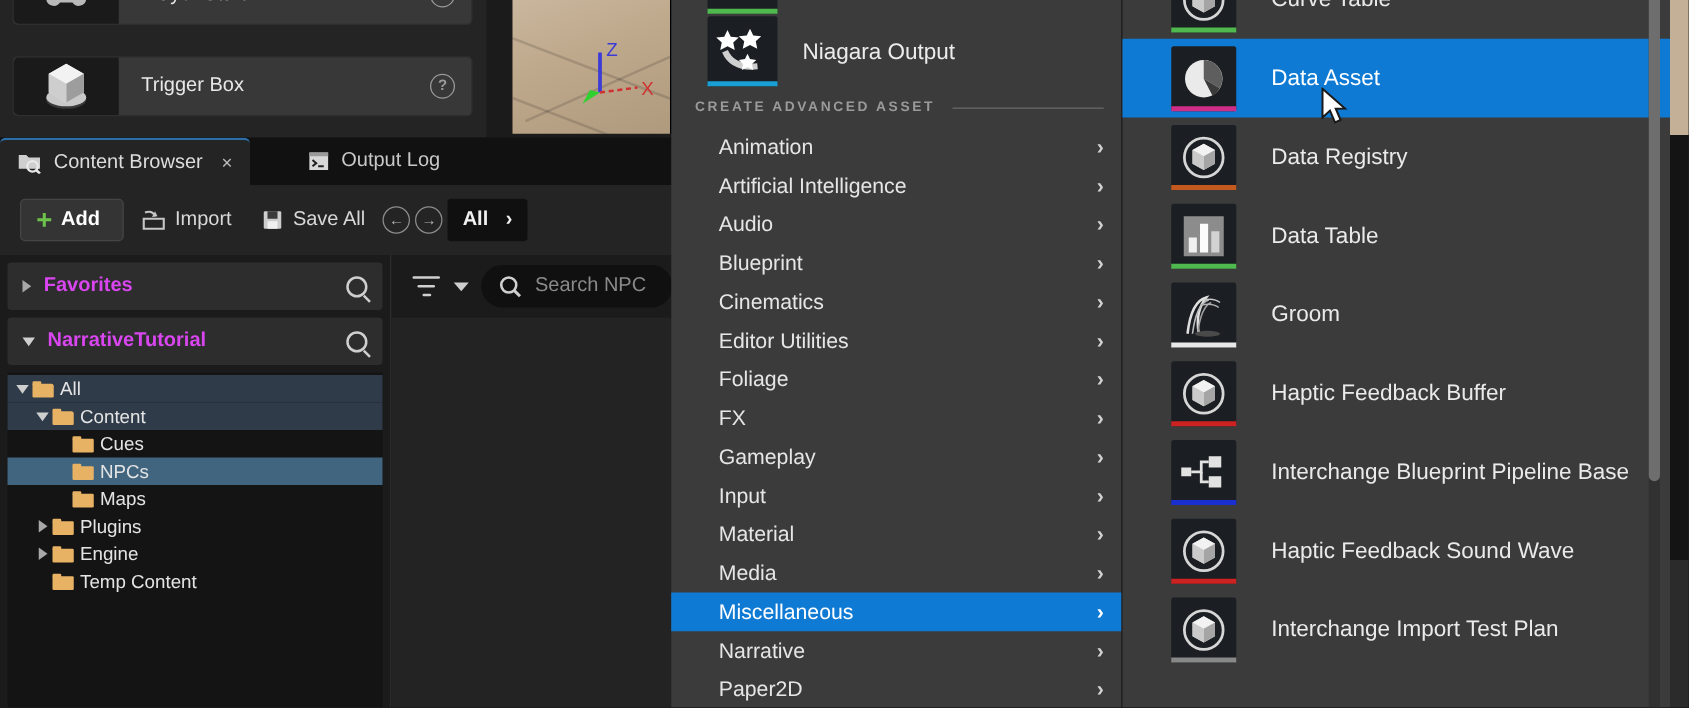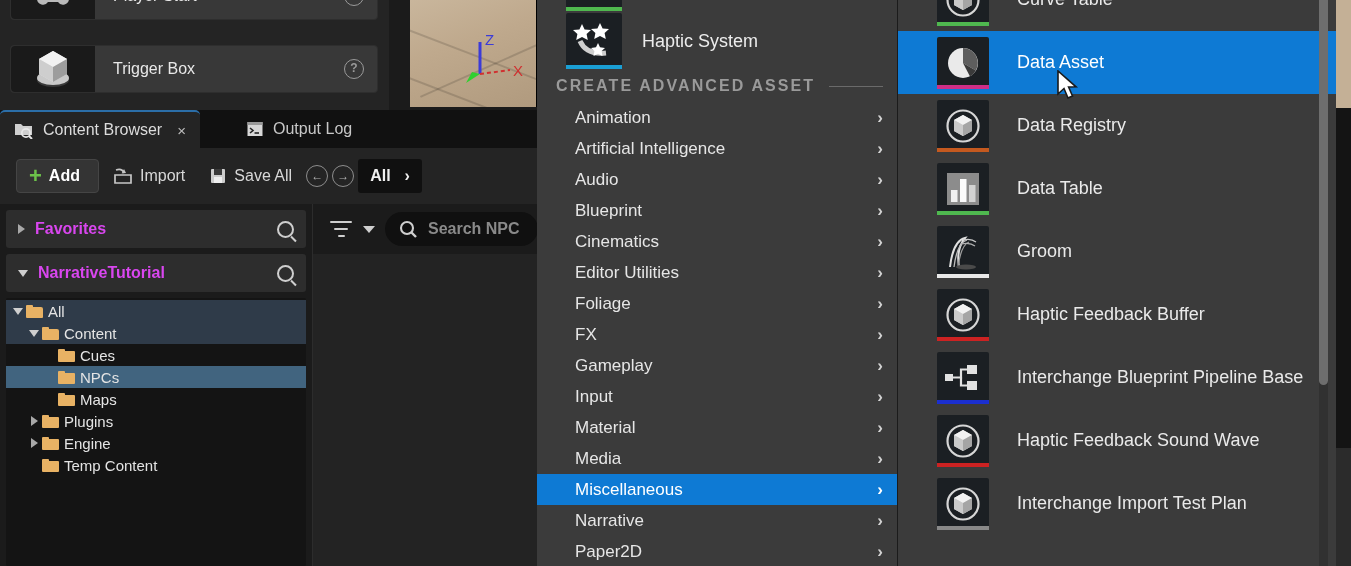--- a/index.html
+++ b/index.html
@@ -82,41 +82,41 @@
   .tnode { height:22px; display:flex; align-items:center; color:#e4e4e4; font-size:15px; }
   .tnode.sel-soft { background:#2f3b49; }
   .tnode.sel { background:#41647f; }
   .folder { width:17px; height:13px; margin-right:5px; flex:0 0 17px; position:relative; }
   .folder:before { content:''; position:absolute; left:0; top:0; width:7px; height:3px; background:#e8b264; border-radius:1px 1px 0 0; }
   .folder:after { content:''; position:absolute; left:0; top:2px; width:17px; height:11px; background:#e8b264; border-radius:1px; }
   .folder.open:after { background:#e8b264; border-radius:1px 2px 1px 1px; }
   .tcaret { width:16px; display:flex; align-items:center; justify-content:center; flex:0 0 16px; }
 
   
-  .asset-col { position:absolute; left:312px; top:94px; right:0; bottom:0; background:#1b1b1b; border-left:1px solid #2c2c2c;font-weight:bold; }
+  .asset-col { position:absolute; left:312px; top:94px; right:0; bottom:0; background:#1b1b1b; border-left:1px solid #2c2c2c; }
   .asset-filterbar { height:50px; display:flex; align-items:center; padding-left:16px; gap:10px; }
   .filter-ico { width:24px; height:16px; display:flex; flex-direction:column; justify-content:space-between; align-items:center; }
   .filter-ico i { display:block; background:#cfcfcf; height:2.4px; border-radius:1px; }
   .filter-ico i:nth-child(1){width:22px} .filter-ico i:nth-child(2){width:14px} .filter-ico i:nth-child(3){width:7px}
   .chev-d { width:0;height:0;border-left:6px solid transparent;border-right:6px solid transparent;border-top:7px solid #cfcfcf; }
   .search-box {
     flex:1; height:34px; background:#101010; border-radius:17px; display:flex; align-items:center;
     gap:10px; padding-left:14px; color:#8a8a8a; font-size:16px; margin-right:0; overflow:hidden; white-space:nowrap;
   }
   .asset-grid { position:absolute; left:0; top:50px; right:0; bottom:0; background:#232323; }
 
   
   .menu1 { position:absolute; left:537px; top:-46px; width:360px; height:612px; background:#3b3b3b; }
   .m-asset-row { height:58px; display:flex; align-items:center; padding-left:29px; gap:20px; }
   .m-asset-ico { width:56px; height:56px; background:#1b1f23; border-radius:2px; position:relative; display:flex; align-items:center; justify-content:center; flex:0 0 56px; }
   .m-asset-ico .bar { position:absolute; left:0; bottom:0; width:100%; height:4px; }
   .m-asset-txt { color:#ececec; font-size:18px; }
   .m-section {
     height:32px; display:flex; align-items:center; gap:14px; padding-left:19px; padding-right:14px;
-    color:#9a9a9a; font-size:16px; font-weight:bold; letter-spacing:2.1px;
+    color:#9a9a9a; font-size:11px; font-weight:bold; letter-spacing:2.1px;
   }
   .m-section .rule { flex:1; height:1px; background:#6a6a6a; }
   .m-item {
     height:31px; display:flex; align-items:center; padding:0 14px 0 38px;
     color:#e6e6e6; font-size:17px;
   }
   .m-item .mlabel { flex:1; }
   .m-item.hl { background:#0e7ad4; color:#fff; }
   .arr { color:#d2d2d2; font-size:17px; font-weight:bold; }
   .m-item.hl .arr { color:#fff; }
@@ -351,21 +351,21 @@
         <div class="m-asset-row">
           <span class="m-asset-ico">
             <svg width="44" height="40" viewBox="0 0 44 40">
               <path d="M8 20 q6 14 26 12" stroke="#cfcfcf" stroke-width="5" fill="none"></path>
               <path d="M10 3 l2.6 5.4 L19 9 l-4.4 4 L15.8 19 L10 16 L4.2 19 L5.4 13 L1 9 l6.4 -.6 z" fill="#fff"></path>
               <path d="M28 2 l2.6 5.4 L37 8 l-4.4 4 L33.8 18 L28 15 L22.2 18 L23.4 12 L19 8 l6.4 -.6 z" fill="#fff"></path>
               <path d="M26 22 l2 4.2 L33 27 l-3.4 3.1 L30.5 35 L26 32.7 L21.5 35 L22.4 30.1 L19 27 l5 -.8 z" fill="#fff"></path>
             </svg>
             <span class="bar" style="background:#1a9fd4"></span>
           </span>
-          <span class="m-asset-txt">Haptic System</span>
+          <span class="m-asset-txt">Niagara Output</span>
         </div>
       </div>
     <div class="m-section">
       <span>CREATE ADVANCED ASSET</span>
       <span class="rule"></span>
     </div>
     <div id="menu1-items">
         <div class="m-item">
           <span class="mlabel">Animation</span>
           <span class="arr">›</span>

